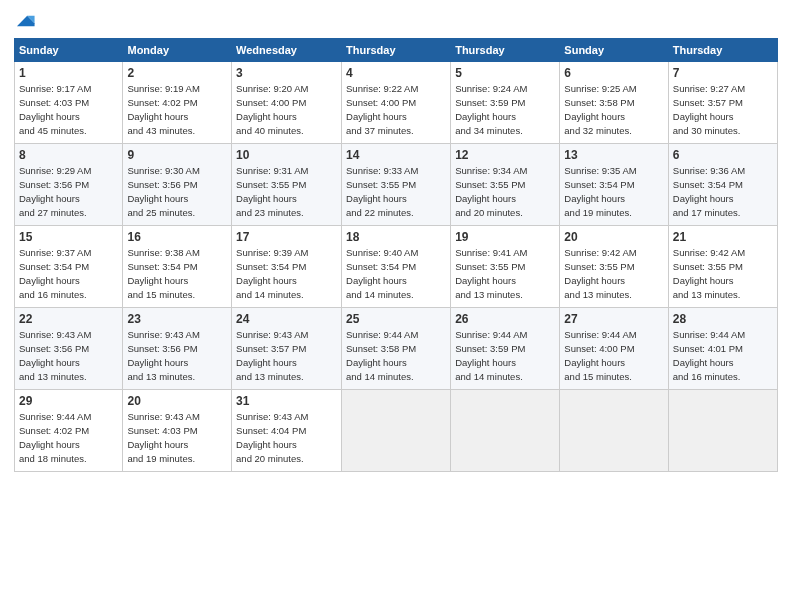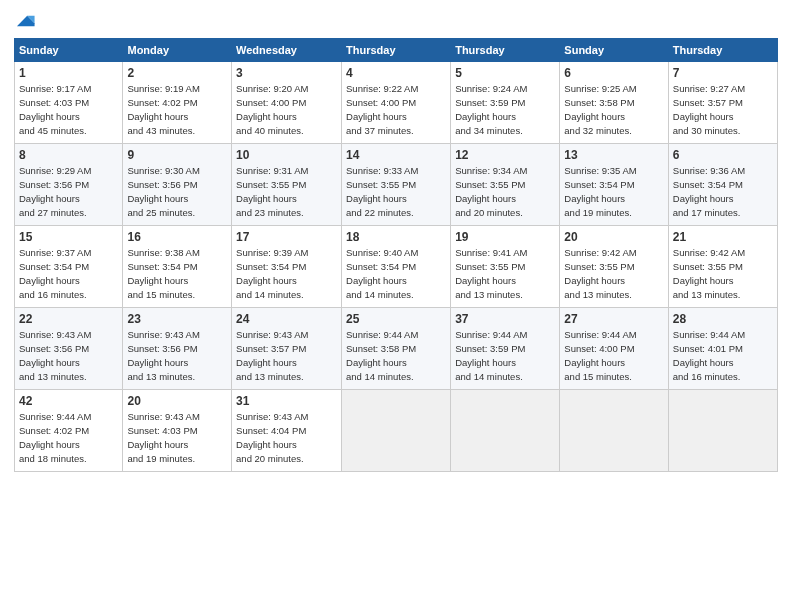--- a/index.html
+++ b/index.html
@@ -177,29 +177,29 @@
         </tr>
         <tr>
           <td><span class="day-number">22</span>
 <span class="day-info">Sunrise: 9:43 AM<br>Sunset: 3:56 PM<br>Daylight hours<br>and 13 minutes.</span></td>
           <td><span class="day-number">23</span>
 <span class="day-info">Sunrise: 9:43 AM<br>Sunset: 3:56 PM<br>Daylight hours<br>and 13 minutes.</span></td>
           <td><span class="day-number">24</span>
 <span class="day-info">Sunrise: 9:43 AM<br>Sunset: 3:57 PM<br>Daylight hours<br>and 13 minutes.</span></td>
           <td><span class="day-number">25</span>
 <span class="day-info">Sunrise: 9:44 AM<br>Sunset: 3:58 PM<br>Daylight hours<br>and 14 minutes.</span></td>
-          <td><span class="day-number">37</span>
+          <td><span class="day-number">26</span>
 <span class="day-info">Sunrise: 9:44 AM<br>Sunset: 3:59 PM<br>Daylight hours<br>and 14 minutes.</span></td>
           <td><span class="day-number">27</span>
 <span class="day-info">Sunrise: 9:44 AM<br>Sunset: 4:00 PM<br>Daylight hours<br>and 15 minutes.</span></td>
           <td><span class="day-number">28</span>
 <span class="day-info">Sunrise: 9:44 AM<br>Sunset: 4:01 PM<br>Daylight hours<br>and 16 minutes.</span></td>
         </tr>
         <tr>
-          <td><span class="day-number">42</span>
+          <td><span class="day-number">29</span>
 <span class="day-info">Sunrise: 9:44 AM<br>Sunset: 4:02 PM<br>Daylight hours<br>and 18 minutes.</span></td>
           <td><span class="day-number">20</span>
 <span class="day-info">Sunrise: 9:43 AM<br>Sunset: 4:03 PM<br>Daylight hours<br>and 19 minutes.</span></td>
           <td><span class="day-number">31</span>
 <span class="day-info">Sunrise: 9:43 AM<br>Sunset: 4:04 PM<br>Daylight hours<br>and 20 minutes.</span></td>
           <td class="empty-cell"></td>
           <td class="empty-cell"></td>
           <td class="empty-cell"></td>
           <td class="empty-cell"></td>
         </tr>

